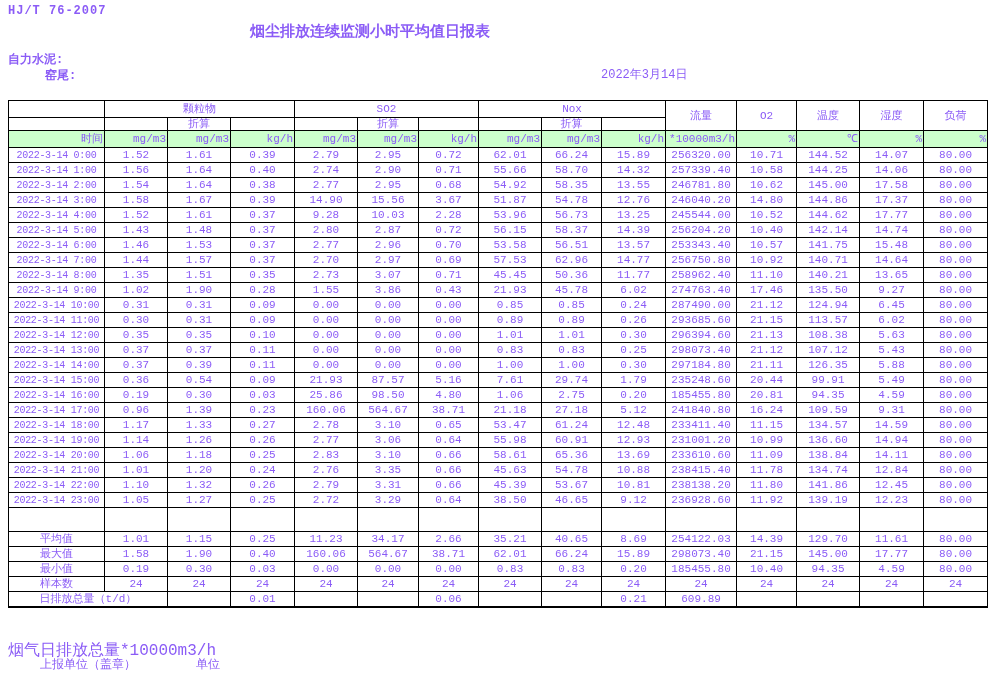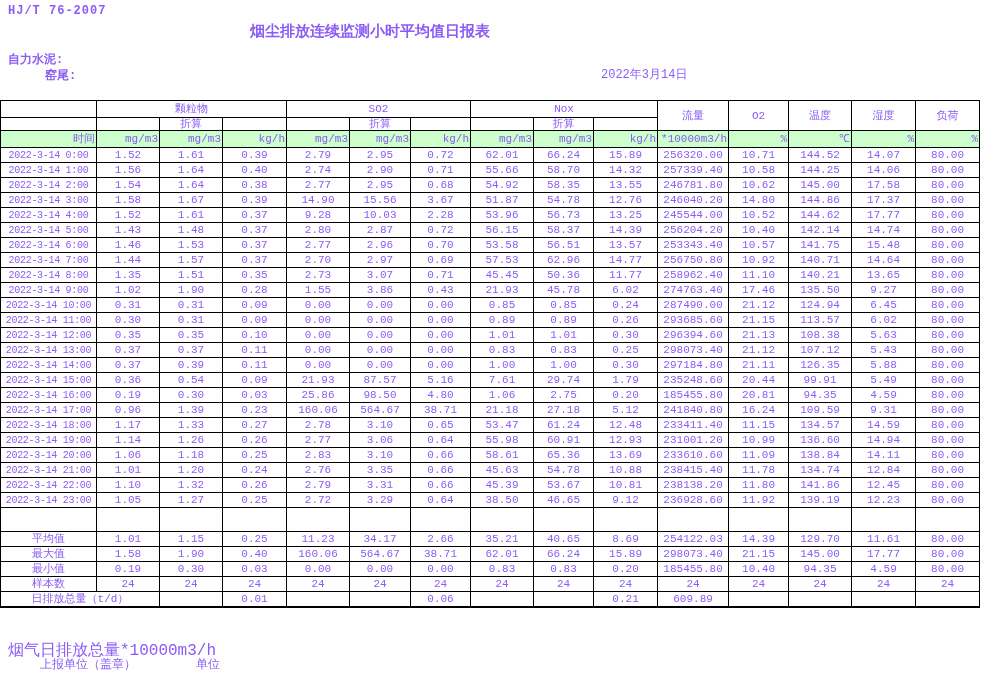--- a/index.html
+++ b/index.html
@@ -3,21 +3,21 @@
 <meta charset="utf-8">
 <style>
   html,body{margin:0;padding:0;background:#fff;}
   .page{position:relative;width:994px;height:670px;background:#ffffff;overflow:hidden;
         font-family:"Liberation Mono","DejaVu Sans Mono",sans-serif;color:#8b5cf6;}
   .hj-label{position:absolute;left:8px;top:4px;font-size:12px;font-weight:bold;letter-spacing:1px;}
   .title{position:absolute;left:0;top:22px;width:740px;text-align:center;font-size:15px;font-weight:bold;}
   .company{position:absolute;left:8px;top:51px;font-size:12px;font-weight:bold;}
   .site{position:absolute;left:8px;top:67px;font-size:12px;font-weight:bold;margin-left:37px;}
   .date{position:absolute;left:601px;top:66px;font-size:12px;}
-  .tbl-wrap{position:absolute;left:0;top:100px;}
+  .tbl-wrap{position:absolute;left:8px;top:100px;}
   table.report{border-collapse:collapse;table-layout:fixed;width:979px;font-size:11px;
                border:1px solid #000;border-bottom:2px solid #000;}
   table.report td{border:1px solid #000;text-align:center;padding:0 1px;height:14px;
                   line-height:1.1;white-space:nowrap;overflow:hidden;}
   tr.hdr1 td{height:16px;}
   tr.hdr2 td{height:12px;}
   tr.unit-row td{height:16px;background:#ccffcc;text-align:right;}
   td.time{font-size:10px;letter-spacing:-0.3px;}
   tr.spacer td{height:23px;}
   td.left{text-align:left;}

